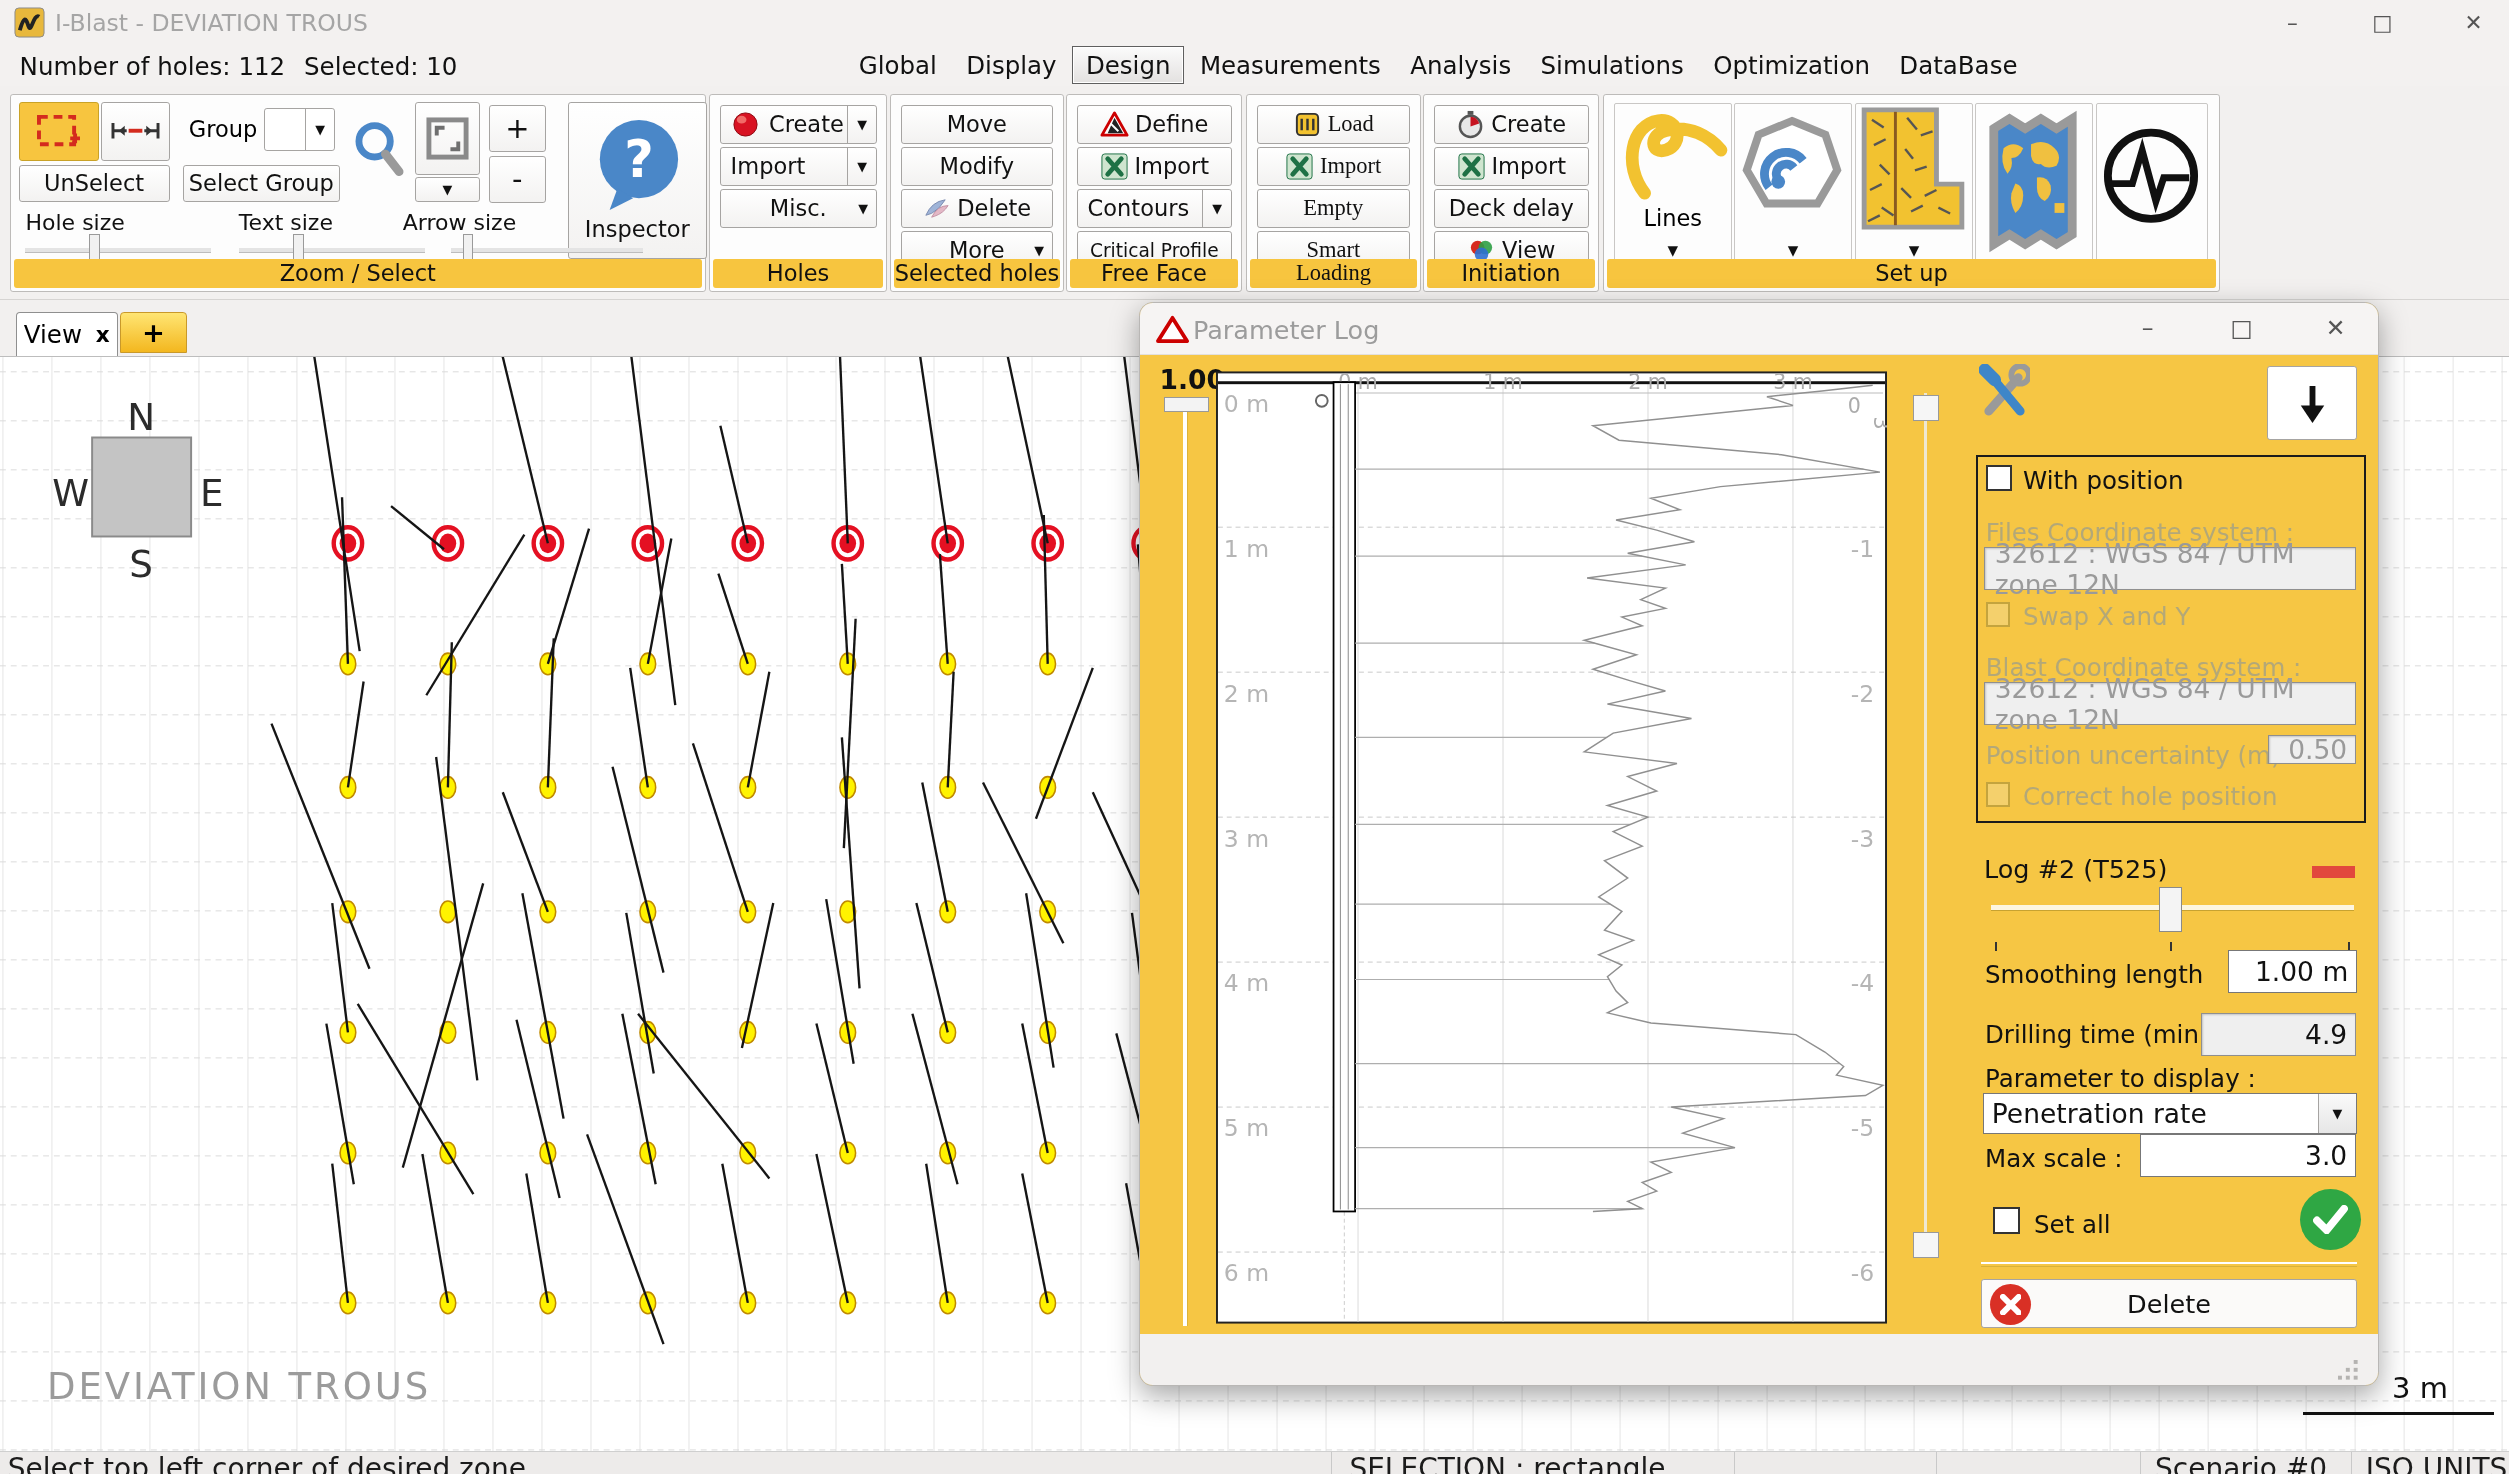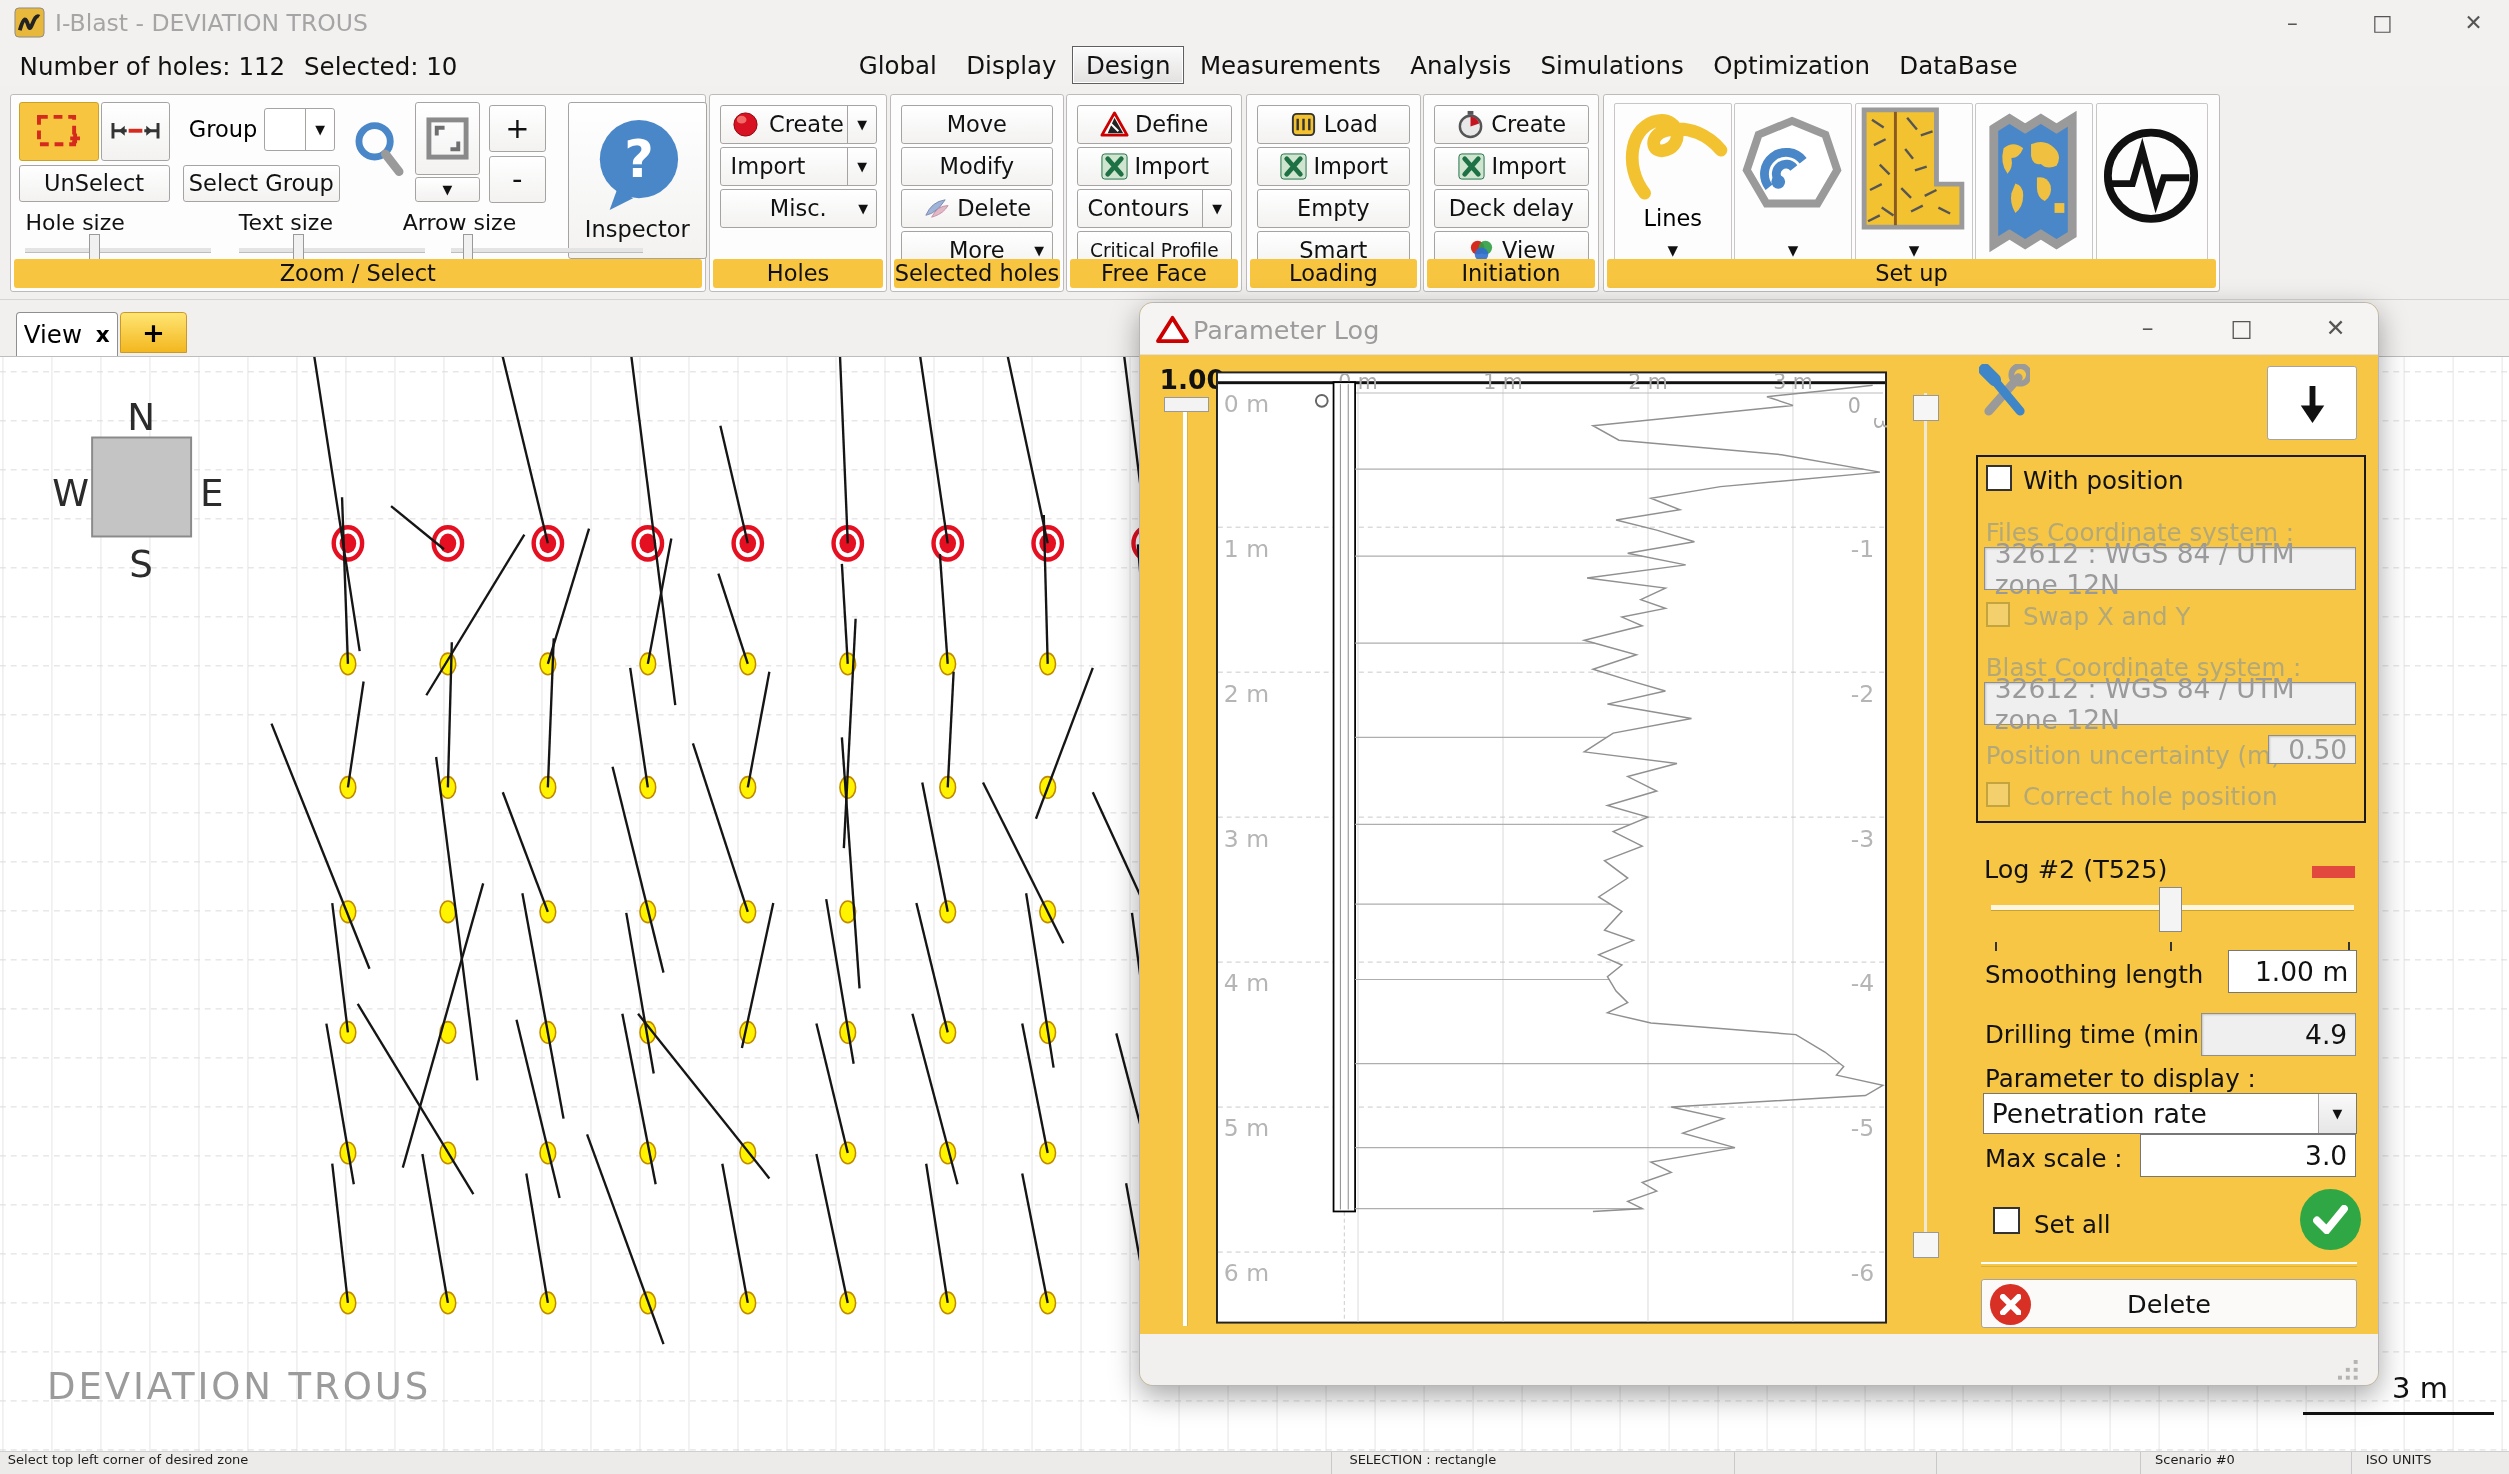--- a/index.html
+++ b/index.html
@@ -214,21 +214,21 @@
           </div>
           <div class="btn" style="left: 9.8px; top: 94px; width: 155px; height: 39px; justify-content: space-between; padding-left: 9.8px;">
             <span>Contours</span>
             <span class="splitarrow">▼</span>
           </div>
           <div class="btn" style="left: 9.8px; top: 136px; width: 155px; height: 39px; font-size: 18.6px;">
             <span>Critical Profile</span>
           </div>
           <div class="rband">Free Face</div>
         </div>
-        <div class="rgroup" style="left: 1246px; width: 173px;">
+        <div class="rgroup" style="left: 1246px; width: 173px; font-family: Liberation Serif, serif;">
           <div class="btn" style="left: 9.8px; top: 9.8px; width: 153px; height: 39px;">
             <span class="ic">
               <svg width="29" height="29" viewBox="0 0 30 30">
                 <rect x="4" y="4" width="22" height="22" rx="4" fill="#F2C230" stroke="#333" stroke-width="2"></rect>
                 <path d="M9 9 v12 M15 9 v12 M21 9 v12" stroke="#333" stroke-width="2.5"></path>
               </svg>
             </span>
             <span>Load</span>
           </div>
           <div class="btn" style="left: 9.8px; top: 52px; width: 153px; height: 39px;">
@@ -857,21 +857,21 @@
             <rect x="16" y="8" width="4" height="4"></rect>
             <rect x="16" y="16" width="4" height="4"></rect>
             <rect x="8" y="8" width="4" height="4"></rect>
             <rect x="8" y="16" width="4" height="4"></rect>
             <rect x="0" y="16" width="4" height="4"></rect>
           </g>
       </svg>
     </div>
   </div>
 
-  <div class="abs" id="statusbar" style="left:0;top:1451px;width:2509px;height:23.5px;background:#EDEBEA;border-top:1px solid #CFCFCF;display:flex;font-size:13px;color:#1b1b1b">
+  <div class="abs" id="statusbar" style="left:0;top:1451px;width:2509px;height:23.5px;background:#EDEBEA;border-top:1px solid #CFCFCF;display:flex;font-size:28px;color:#1b1b1b">
     <div class="nowrap" style="width:1323px;padding:0 0 0 7.8px">Select top left corner of desired zone</div>
     <div class="nowrap" style="width:385px;border-left:1px solid #c9c9c9;padding-left:17.6px">SELECTION : rectangle</div>
     <div style="width:201px;border-left:1px solid #c9c9c9"></div>
     <div style="width:203px;border-left:1px solid #c9c9c9"></div>
     <div class="nowrap" style="width:196px;border-left:1px solid #c9c9c9;padding-left:13.7px">Scenario #0</div>
     <div class="nowrap" style="flex:1;border-left:1px solid #c9c9c9;padding-left:13.7px">ISO UNITS</div>
   </div>
 </div>
 
 

